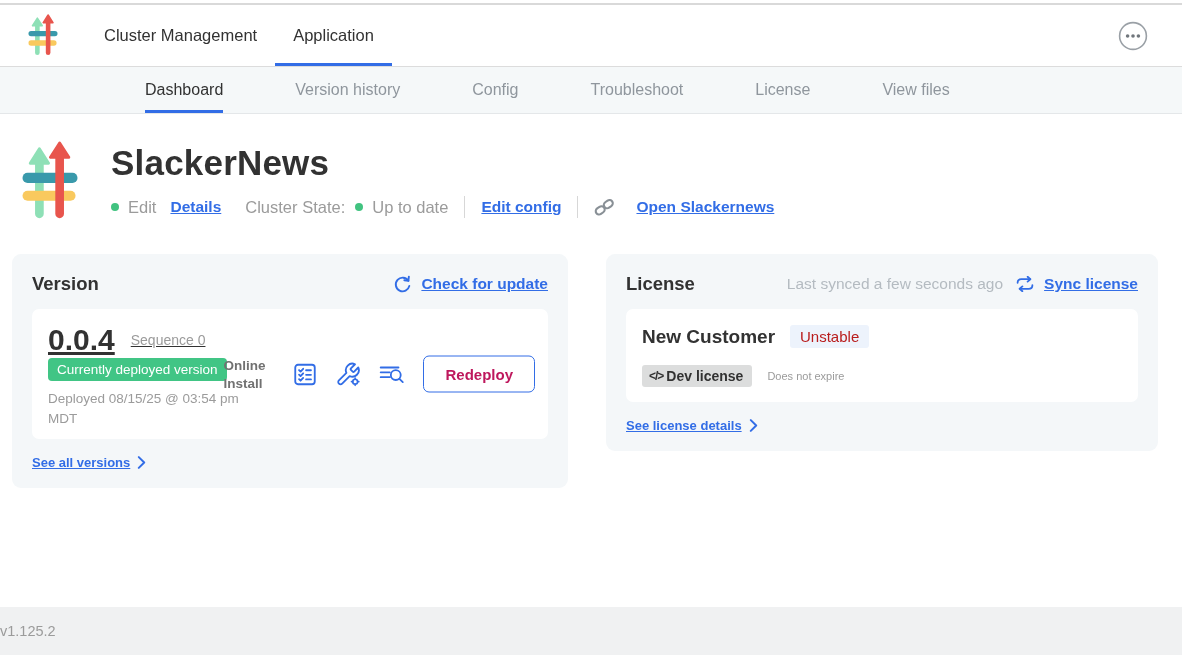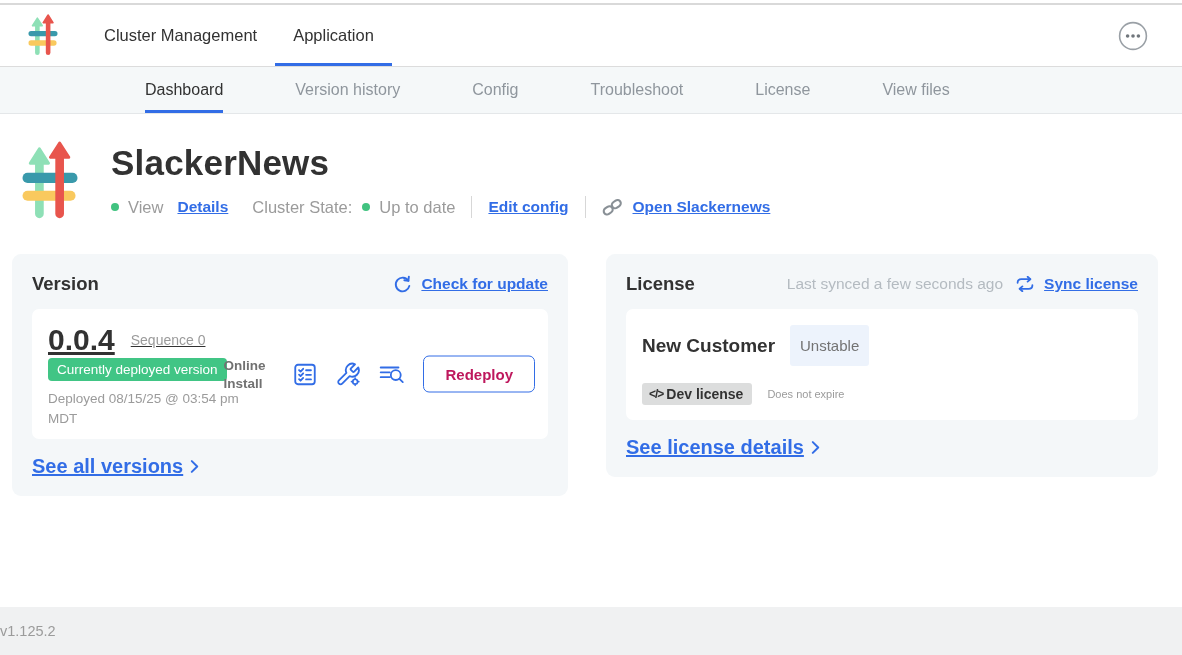--- a/index.html
+++ b/index.html
@@ -49,21 +49,21 @@
   .logo-lg { width: 56px; height: 81px; flex: none; }
   .app-head-text { margin-left: 33px; padding-top: 2px; }
   .page-title { font-size: 35px; font-weight: 700; color: #323232; letter-spacing: 0.2px; }
   .status-row { display: flex; align-items: center; margin-top: 13px; font-size: 16.5px; color: #9b9b9b; }
   .dot { width: 8px; height: 8px; border-radius: 50%; background: #41c380; flex: none; }
   .status-row .dot { margin-right: 9px; }
   .link { color: #326de6; font-weight: 700; text-decoration: underline; cursor: pointer; font-size: 15.5px; }
   .details-link { margin-left: 14px; }
   .cluster-label { margin-left: 24px; margin-right: 10px; }
   .vdiv { width: 1px; height: 22px; background: #d7d7d7; margin: 0 16px; }
-  .open-link { display: flex; align-items: center; gap: 10px; }
+  .open-link { display: flex; align-items: center; gap: 21px; }
 
   
   .cards { display: flex; align-items: flex-start; gap: 38px; margin: 32px 12px 0 12px; }
   .card { background: #f4f7f9; border-radius: 9px; padding: 19px 20px 18px; }
   .version-card { width: 556px; }
   .license-card { width: 552px; }
   .card-head { display: flex; align-items: center; }
   .card-title { font-size: 18.5px; font-weight: 700; color: #323232; }
   .vc-update { margin-left: auto; display: flex; align-items: center; gap: 9px; }
   .inner { background: #fff; border-radius: 7px; margin-top: 14px; }
@@ -76,28 +76,28 @@
   .deployed-at { margin-top: 8px; width: 198px; font-size: 13.5px; line-height: 1.5; color: #9b9b9b; }
   .v-right { position: absolute; right: 13px; top: 50%; transform: translateY(-50%); display: flex; align-items: center; gap: 17px; }
   .install-type { width: 52px; font-size: 13.5px; font-weight: 700; color: #717171; line-height: 1.3; }
   .icon-btn { display: flex; background: none; border: none; padding: 0; cursor: pointer; }
   .redeploy-btn {
     background: #fff; border: 1.5px solid #326de6; border-radius: 6px;
     color: #be185d; font-weight: 700; font-size: 15px; padding: 9px 21px;
     cursor: pointer; font-family: inherit;
   }
   .see-link { margin-top: 16px; display: flex; align-items: center; gap: 7px; }
-  .see-link .link { font-size: 20px; }
+  .see-link .link { font-size: 13px; }
 
   .lc-head-right { margin-left: auto; display: flex; align-items: center; gap: 12px; }
   .last-synced { color: #b4bbc1; font-size: 15.5px; }
   .l-inner { padding: 16px 16px 15px; }
   .cust-row { display: flex; align-items: center; }
   .cust-name { font-size: 19px; font-weight: 700; color: #323232; }
-  .unstable-badge { margin-left: 15px; background: #edf3fc; color: #737373; font-size: 15px; padding: 12px 10px; border-radius: 3px; }
+  .unstable-badge { margin-left: 15px; background: #edf3fc; color: #b91c1c; font-size: 15px; padding: 3px 10px; border-radius: 3px; }
   .lic-row { display: flex; align-items: center; margin-top: 17px; }
   .dev-badge { background: #dcdddd; color: #323232; font-weight: 700; font-size: 14px; padding: 3px 9px 3px 7px; border-radius: 3px; display: flex; align-items: center; gap: 3px; }
   .code-glyph { font-size: 12px; font-weight: 700; letter-spacing: -1px; }
   .no-expire { margin-left: 15px; color: #9b9b9b; font-size: 11px; }
 
   footer {
     flex: none; height: 48px; background: #f0f1f2;
     display: flex; align-items: center; 
     color: #9b9b9b; font-size: 14.5px;
   }
@@ -166,21 +166,21 @@
 <main>
 
   <section class="app-head">
     <svg class="logo-lg" viewBox="0 0 58 84">
         <use href="#slacker-logo"></use>
       </svg>
     <div class="app-head-text">
       <h1 class="page-title">SlackerNews</h1>
       <div class="status-row">
         <span class="dot"></span>
-        <span>View</span>
+        <span>Edit</span>
         <a class="link details-link">Details</a>
         <span class="cluster-label">Cluster State:</span>
         <span class="dot"></span>
         <span>Up to date</span>
         <span class="vdiv"></span>
         <a class="link">Edit config</a>
         <span class="vdiv"></span>
         <a class="link open-link">
           <svg width="21" height="19" viewBox="0 0 22 20" fill="none" stroke="#899096" stroke-width="2.2">
             <rect x="1.5" y="9.5" width="10" height="7" rx="3.5" transform="rotate(-35 6.5 13)"></rect>

